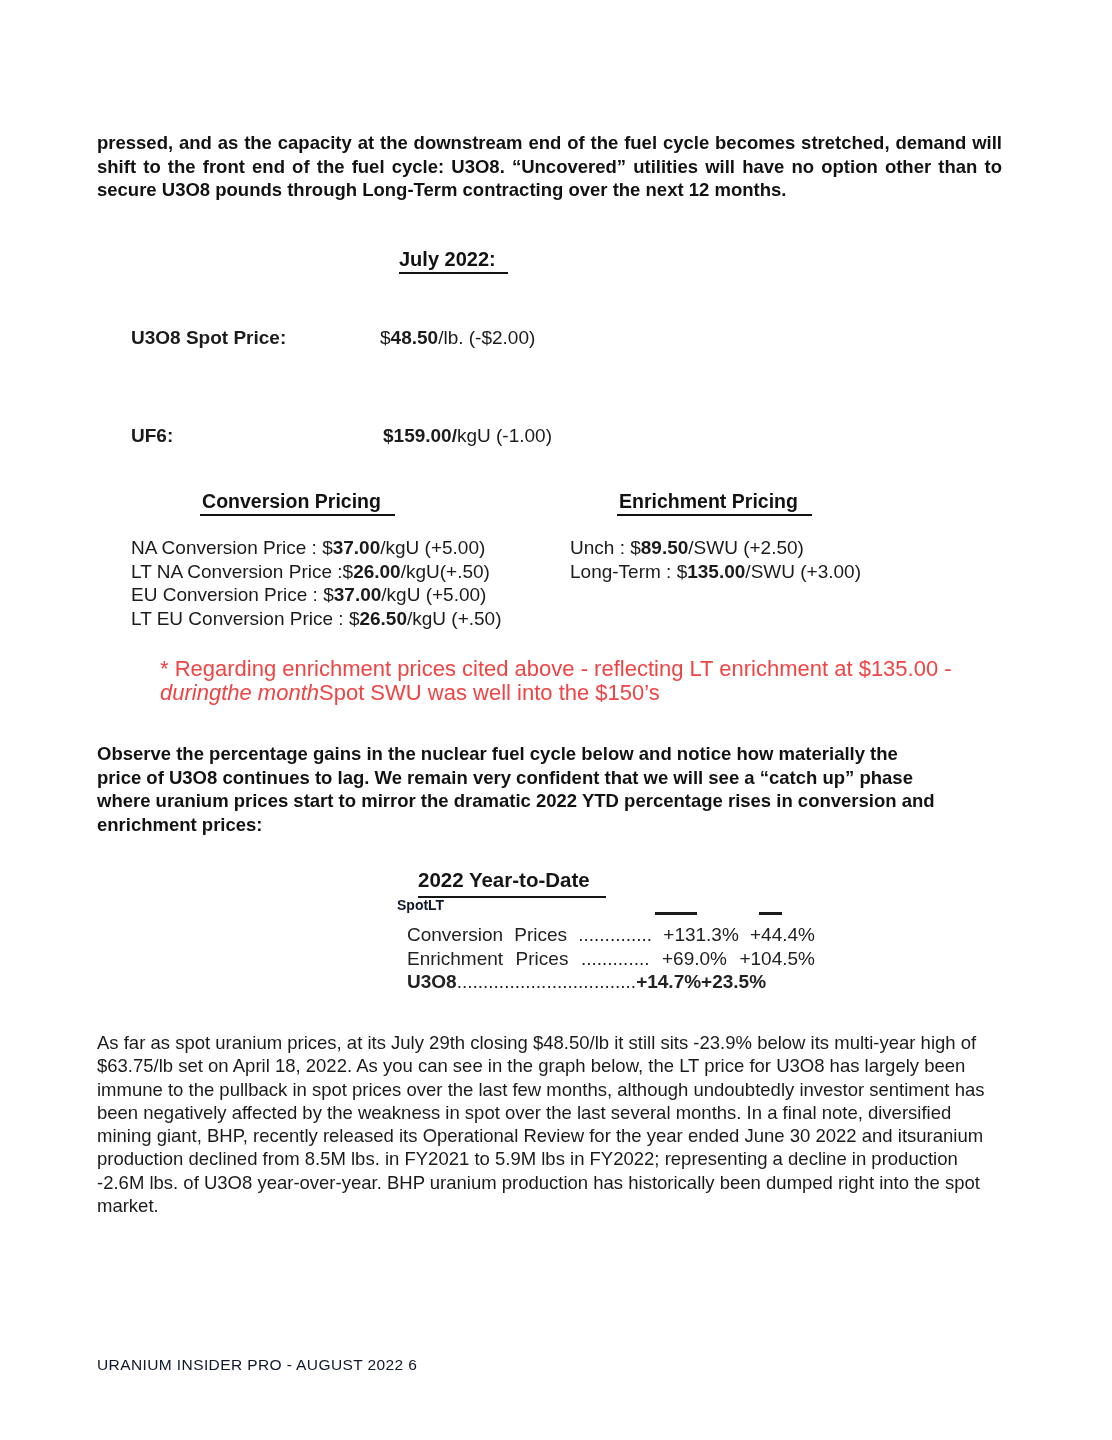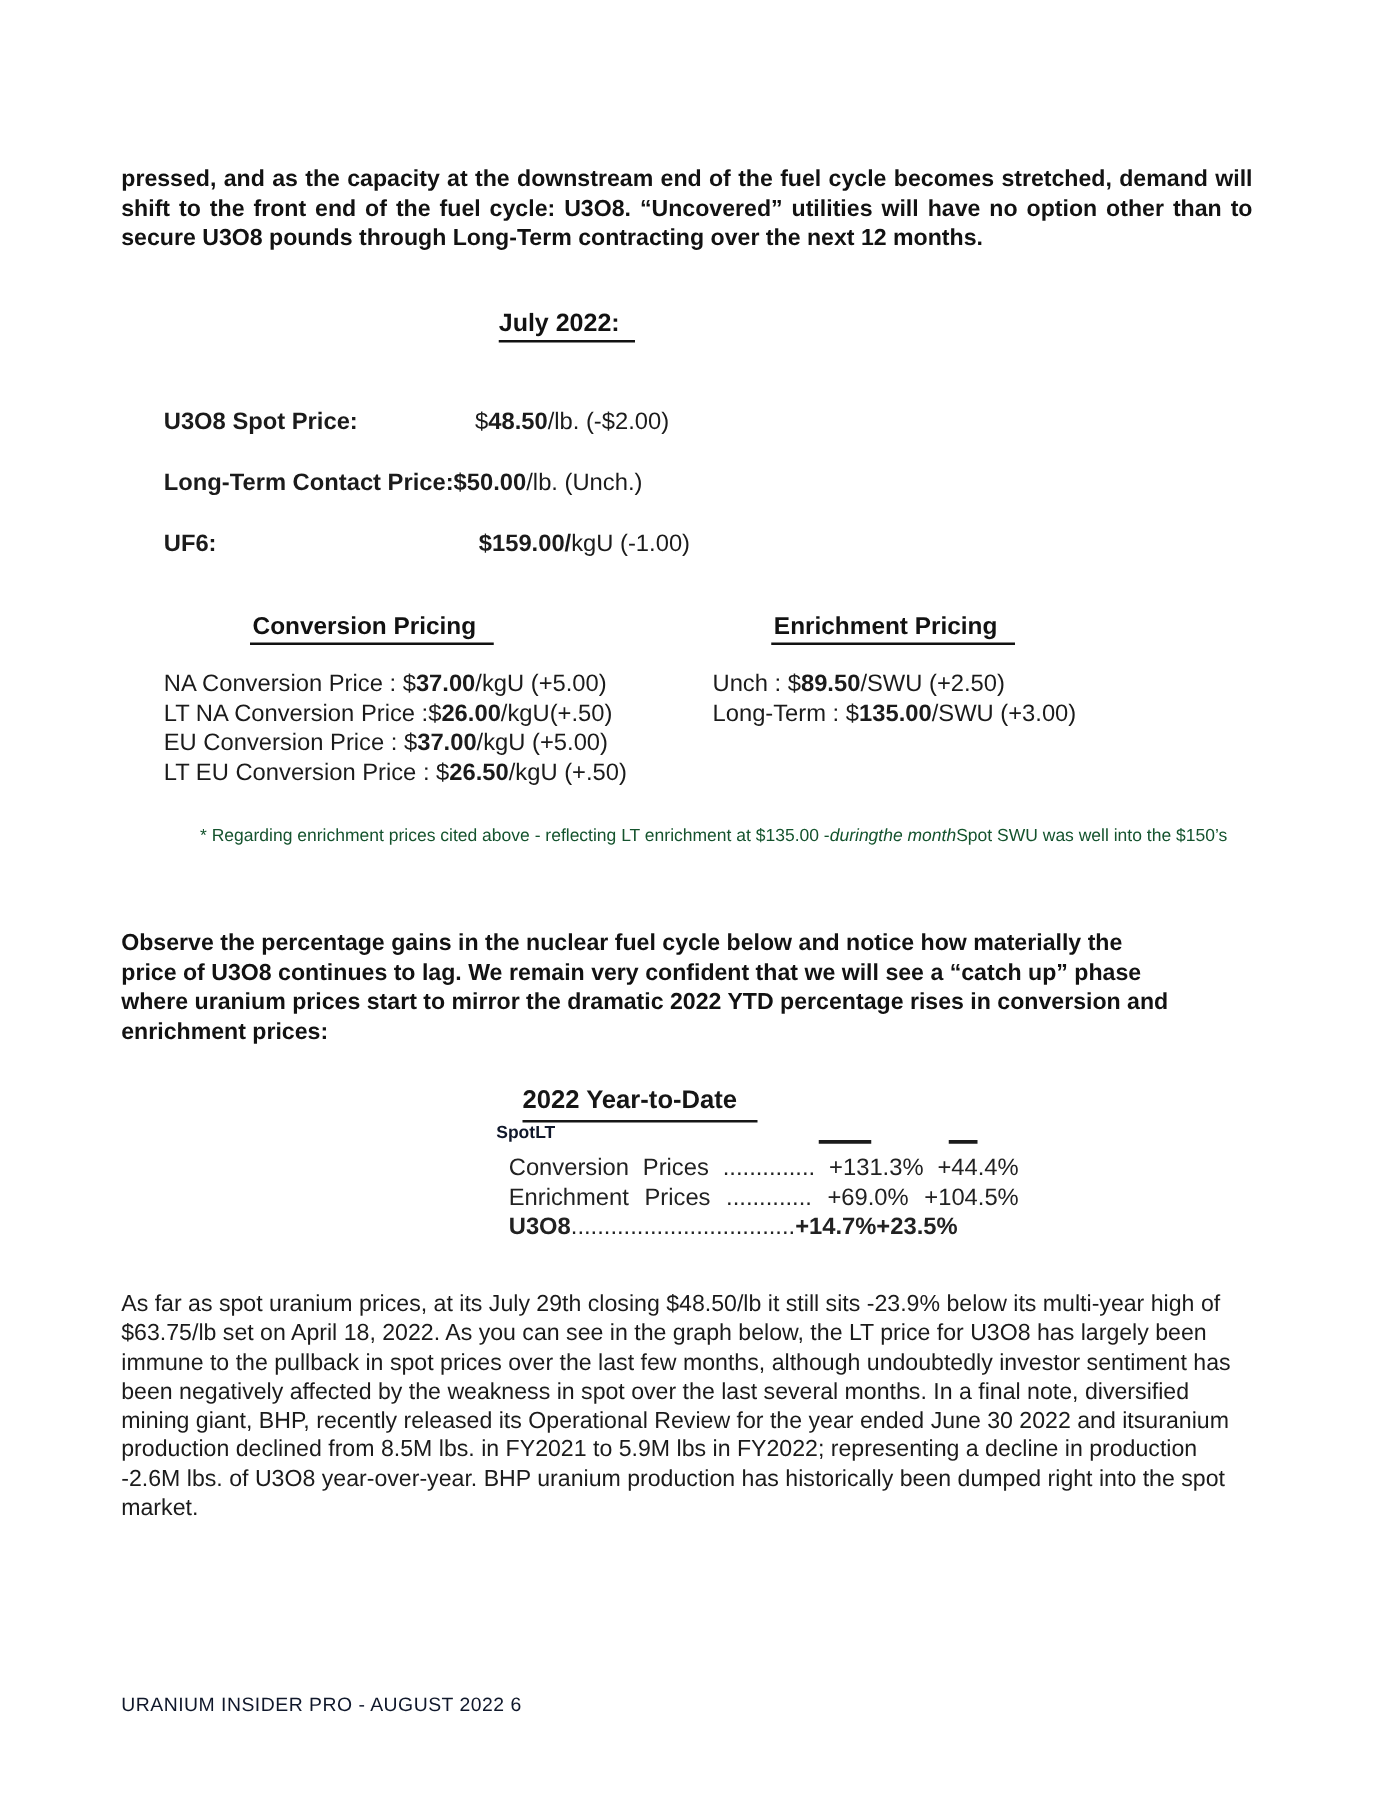--- a/index.html
+++ b/index.html
@@ -38,21 +38,21 @@
   .en-head { left:570px; width:289px; }
   .col-heading {
     font-size:19.5px; font-weight:bold; color:#121212;
     border-bottom:2.5px solid #121212; padding:0 14px 1px 2px;
     display:inline-block;
   }
   .pricing-list { font-size:19px; line-height:23.5px; color:#1b1b1b; }
   .cv-list { top:536px; left:131px; }
   .en-list { top:536px; left:570px; }
 
-  .footnote { top:657px; left:160px; width:845px; font-size:14px; line-height:23.5px; color:#14532d; }
+  .footnote { top:657px; left:160px; width:845px; font-size:22px; line-height:23.5px; color:#ef4444; }
 
   .observe-para {
     top:742px; left:97px; width:845px;
     font-size:18.5px; line-height:23.5px;
     font-weight:bold; color:#121212;
   }
 
   .ytd-heading-wrap { top:868px; left:418px; }
   .ytd-heading {
     font-size:20.5px; font-weight:bold; color:#161616;
@@ -79,23 +79,20 @@
   <div class="abs intro-para">pressed, and as the capacity at the downstream end of the fuel cycle becomes stretched, demand will shift to the front end of the fuel cycle: U3O8. “Uncovered” utilities will have no option other than to secure U3O8 pounds through Long-Term contracting over the next 12 months.</div>
 
   <div class="abs july-heading-wrap">
     <span class="july-heading">July 2022: </span>
   </div>
 
   <div class="abs price-row" style="top:326px; left:131px;">
     <span class="price-label w249">U3O8 Spot Price:</span><span>$</span><b>48.50</b><span>/lb. (-$2.00)</span>
   </div>
 
-  <div class="abs price-row" style="top:375px; left:131px;">
-    <b>Long-Term Contact Price:$50.00</b><span>/lb. (Unch.)</span>
-  </div>
 
   <div class="abs price-row" style="top:424px; left:131px;">
     <span class="price-label w252">UF6:</span><b>$159.00/</b><span>kgU (-1.00)</span>
   </div>
 
   <div class="abs col-heading-wrap cv-head">
     <span class="col-heading">Conversion Pricing</span>
   </div>
   <div class="abs col-heading-wrap en-head">
     <span class="col-heading">Enrichment Pricing</span>

